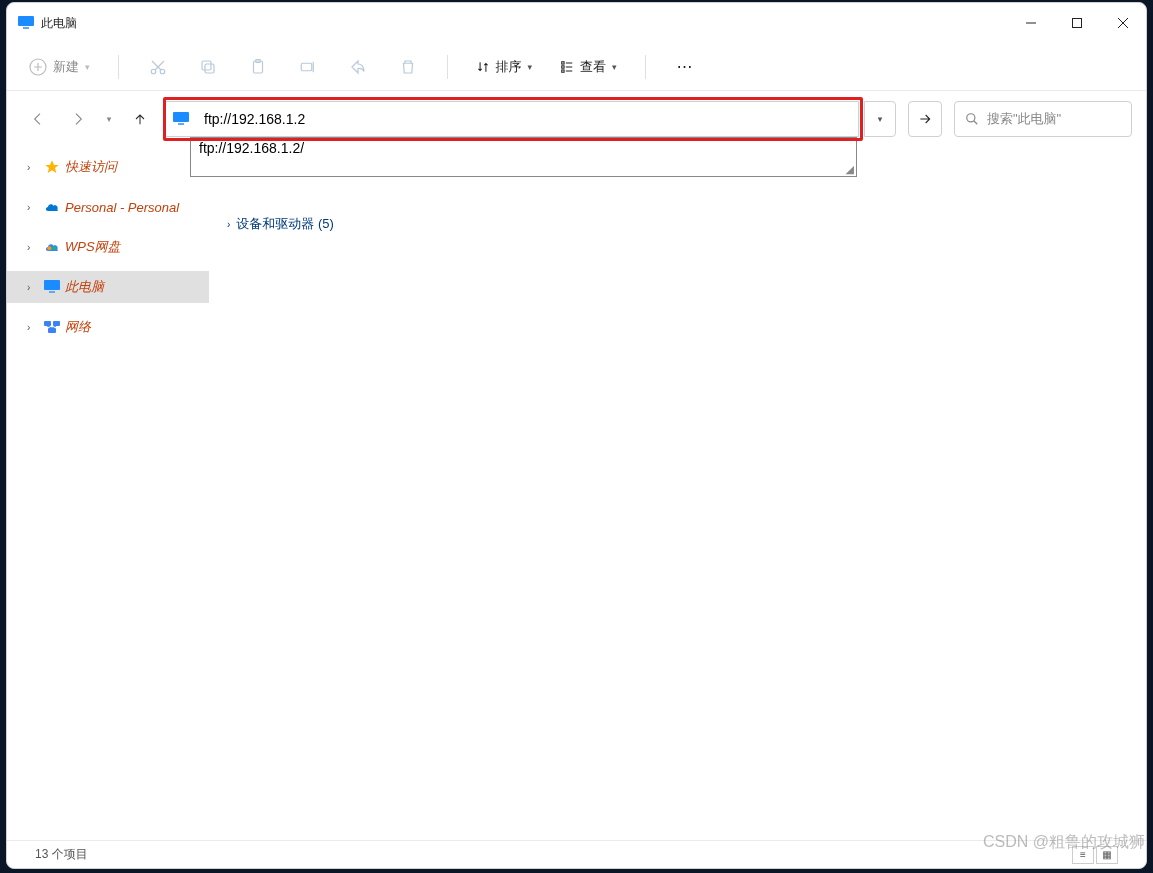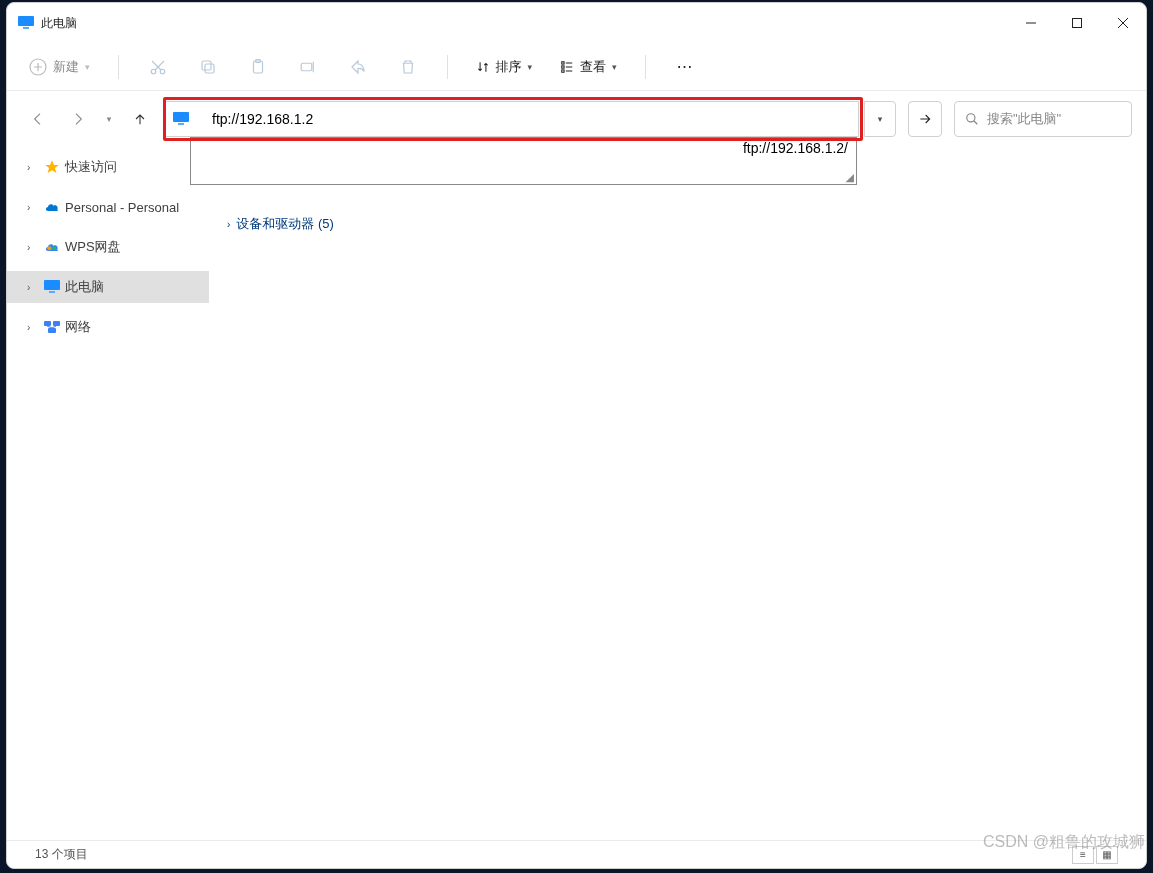--- a/index.html
+++ b/index.html
@@ -14,37 +14,37 @@
 .tb-new { display: flex; align-items: center; gap: 6px; color: #888; padding: 4px 8px; font-size: 13px; }
 .tb-sep { width: 1px; height: 24px; background: #e0e0e0; margin: 0 8px; }
 .tb-icon { width: 38px; height: 36px; display: flex; align-items: center; justify-content: center; color: #0067c0; cursor: pointer; }
 .tb-icon.dim { color: #b8c9db; }
 .tb-text-btn { display: flex; align-items: center; gap: 6px; padding: 4px 8px; color: #222; font-size: 13px; cursor: pointer; }
 .tb-more { width: 38px; display: flex; align-items: center; justify-content: center; color: #222; cursor: pointer; }
 .navbar { height: 56px; display: flex; align-items: center; padding: 0 14px; gap: 6px; position: relative; }
 .nav-btn { width: 34px; height: 34px; display: flex; align-items: center; justify-content: center; color: #888; cursor: pointer; }
 .nav-btn.dark { color: #222; }
 .addr-wrap { position: relative; flex: 1; height: 36px; }
-.addr-bar { position: absolute; left: 0; top: 0; right: 0; height: 36px; border: 1px solid #d0d0d0; border-radius: 4px 0 0 4px; display: flex; align-items: center; padding: 0 8px; gap: 22px; }
+.addr-bar { position: absolute; left: 0; top: 0; right: 0; height: 36px; border: 1px solid #d0d0d0; border-radius: 4px 0 0 4px; display: flex; align-items: center; padding: 0 8px; gap: 14px; }
 .highlight-box { position: absolute; left: 0; top: -4px; width: 700px; height: 44px; border: 3px solid #e02020; border-radius: 2px; pointer-events: none; z-index: 5; }
 .addr-input { flex: 1; border: none; outline: none; font-size: 14px; color: #000; height: 100%; background: transparent; }
 .dropdown-btn { width: 32px; height: 36px; border: 1px solid #d0d0d0; border-radius: 0 4px 4px 0; display: flex; align-items: center; justify-content: center; color: #555; margin-left: -1px; }
 .go-btn { width: 34px; height: 36px; border: 1px solid #d0d0d0; border-radius: 4px; display: flex; align-items: center; justify-content: center; color: #222; margin-left: 6px; }
 .search-box { width: 178px; height: 36px; border: 1px solid #d0d0d0; border-radius: 4px; display: flex; align-items: center; padding: 0 10px; gap: 8px; color: #888; margin-left: 6px; }
 .search-text { font-size: 13px; color: #888; }
-.autosuggest { position: absolute; left: 27px; top: 36px; width: 667px; height: 48px; background: #fff; border: 1px solid #888; z-index: 2; text-align: right; }
+.autosuggest { position: absolute; left: 27px; top: 36px; width: 667px; height: 40px; background: #fff; border: 1px solid #888; z-index: 2; }
 .autosuggest-item { padding: 2px 8px; font-size: 14px; cursor: pointer; }
 .autosuggest-handle { position: absolute; right: 2px; bottom: 0px; color: #888; font-size: 11px; }
 .body { flex: 1; display: flex; overflow: hidden; }
 .sidebar { width: 202px; padding: 4px 0; overflow-y: auto; }
 .side-item { height: 32px; display: flex; align-items: center; padding-left: 20px; gap: 4px; font-size: 13px; cursor: pointer; }
 .side-item.selected { background: #e0e0e0; }
 .side-chevron { width: 12px; color: #555; font-size: 10px; }
 .side-icon { width: 18px; height: 18px; display: flex; align-items: center; justify-content: center; }
-.side-label { color: #404040; }
+.side-label { color: #c2410c; font-style: italic; }
 .side-group-gap { height: 8px; }
 .content { flex: 1; padding: 10px 14px; position: relative; }
 .group-header { display: flex; align-items: center; gap: 6px; color: #003a7a; font-size: 13px; cursor: pointer; margin-top: 10px; padding: 4px; }
 .statusbar { height: 28px; border-top: 1px solid #eaeaea; display: flex; align-items: center; padding: 0 28px; font-size: 12px; color: #555; justify-content: space-between; }
 .view-toggle { display: flex; gap: 2px; }
 .view-btn { width: 22px; height: 18px; border: 1px solid #ccc; display: flex; align-items: center; justify-content: center; color: #555; font-size: 10px; }
 .watermark { position: absolute; right: 8px; bottom: 20px; font-size: 16px; color: rgba(120,120,120,0.5); font-weight: 400; z-index: 50; }
 svg { display: block; }
 .monitor-icon { width: 16px; height: 14px; }
 .monitor-icon .screen { fill: #1a8cff; }

